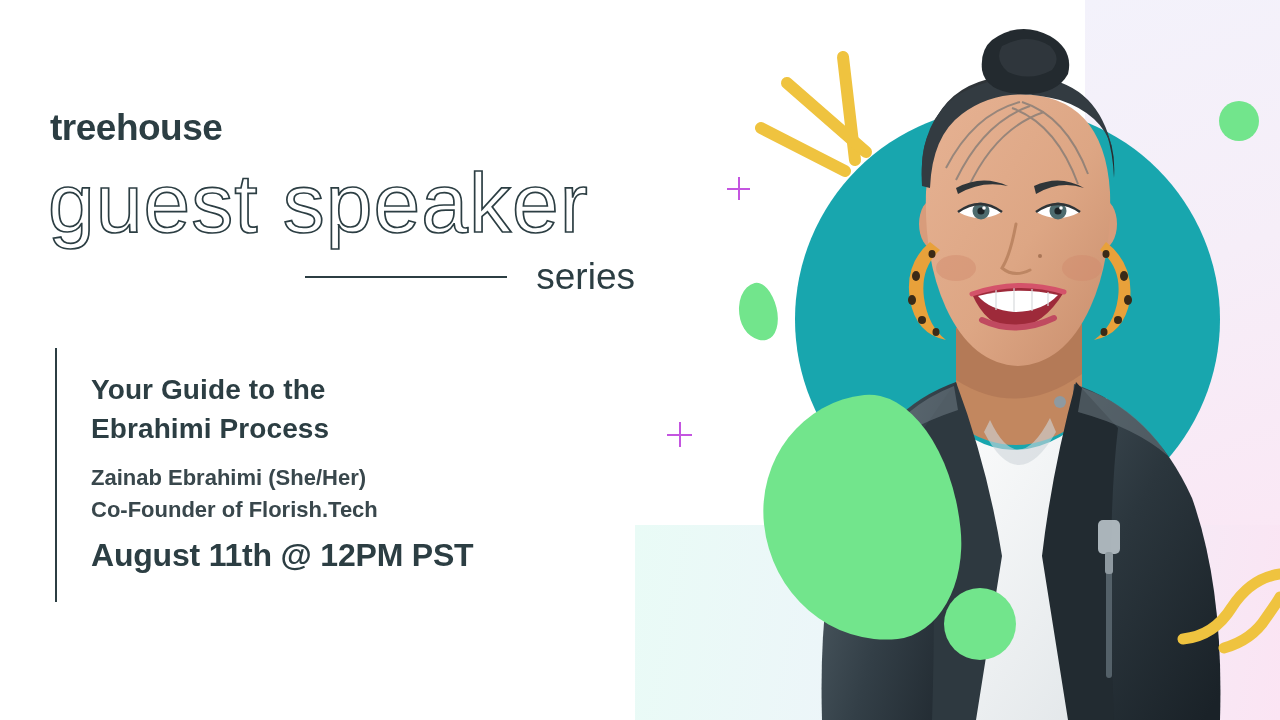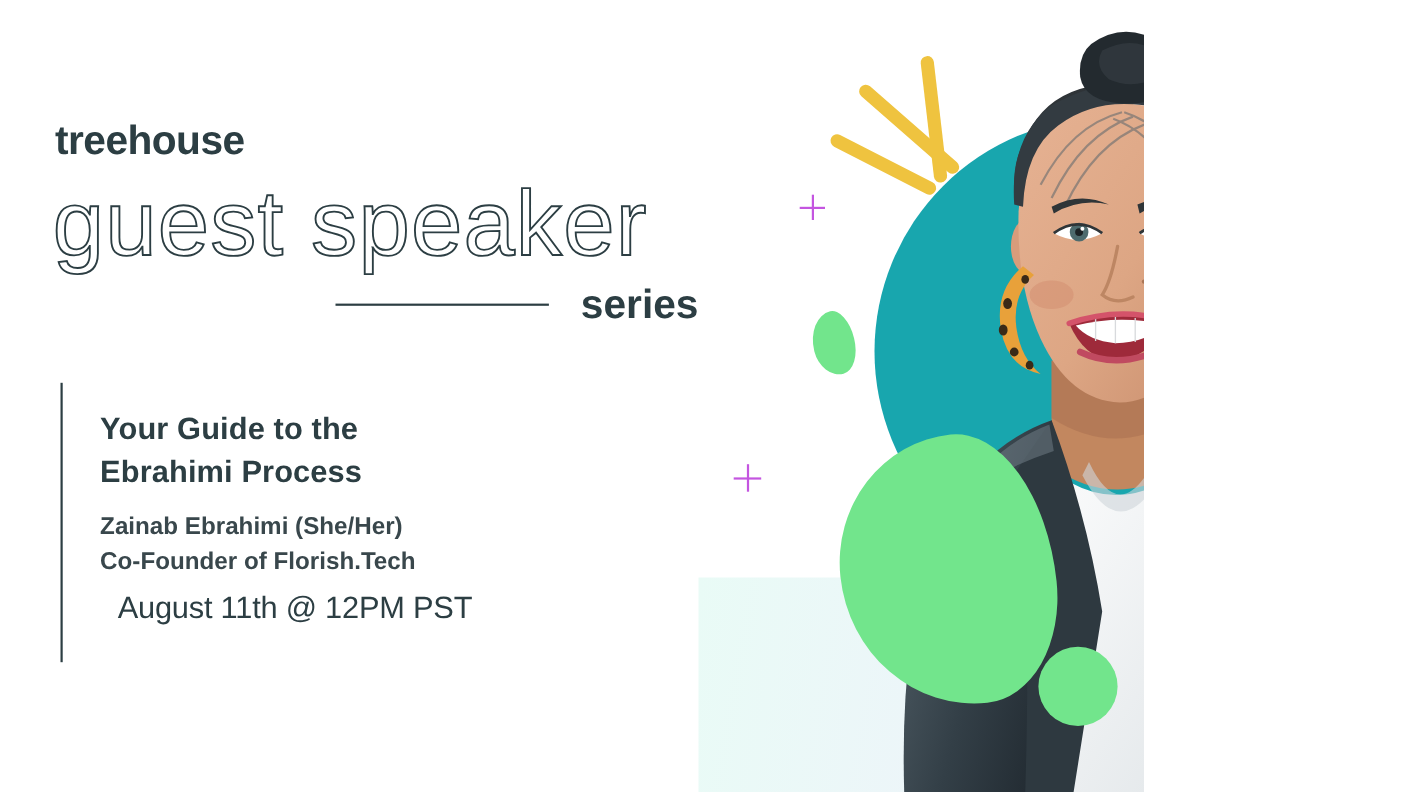--- a/index.html
+++ b/index.html
@@ -2,21 +2,21 @@
 <html><head>
 <meta charset="utf-8">
 <style>
   html, body {
     margin: 0;
     padding: 0;
     background: #ffffff;
   }
   #stage {
     position: relative;
-    width: 1040px;
+    width: 1280px;
     height: 720px;
     overflow: hidden;
     background: #ffffff;
     font-family: "Liberation Sans", sans-serif;
     -webkit-font-smoothing: antialiased;
   }
 
   
   .panel-tr {
     position: absolute;
@@ -147,21 +147,21 @@
     align-items: center;
     gap: 13px;
   }
   .series-rule {
     flex: 1 1 auto;
     height: 2px;
     background: #2c3e43;
   }
   .series-word {
     font-size: 37px;
-    font-weight: 700;
+    font-weight: 400;
     color: #2c3e43;
     line-height: 1;
     letter-spacing: 0px;
     white-space: nowrap;
     margin-left: 16px;
   }
 
   .left-rule {
     position: absolute;
     left: 55px;
@@ -190,26 +190,25 @@
     font-size: 22px;
     font-weight: 700;
     line-height: 1.45;
     color: #39474c;
   }
   .date-line {
     position: absolute;
     left: 91px;
     top: 537px;
     width: 560px;
-    font-size: 28px;
-    font-weight: 400;
+    font-size: 32px;
+    font-weight: 700;
     color: #2c3e43;
     letter-spacing: -0.2px;
     line-height: 1.15;
-    margin-left: 16px;
   }
 </style>
 </head>
 <body>
 
 <div id="stage">
 
   <div class="panel-tr"></div>
   <div class="panel-bottom"></div>
 

